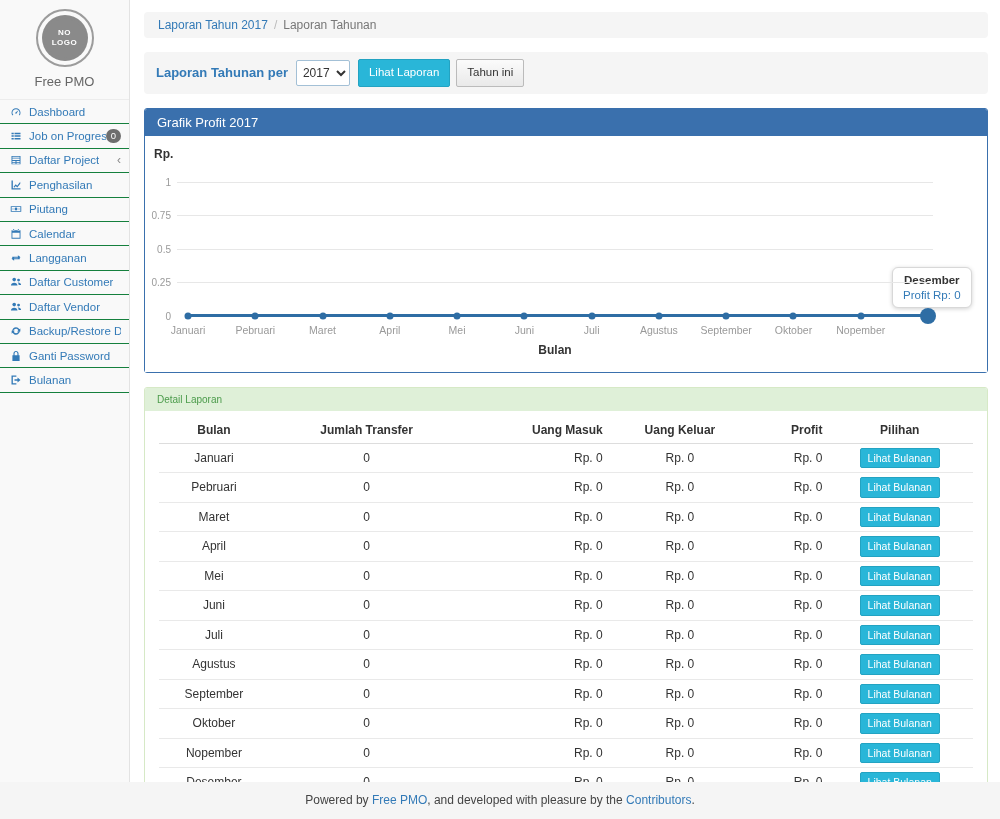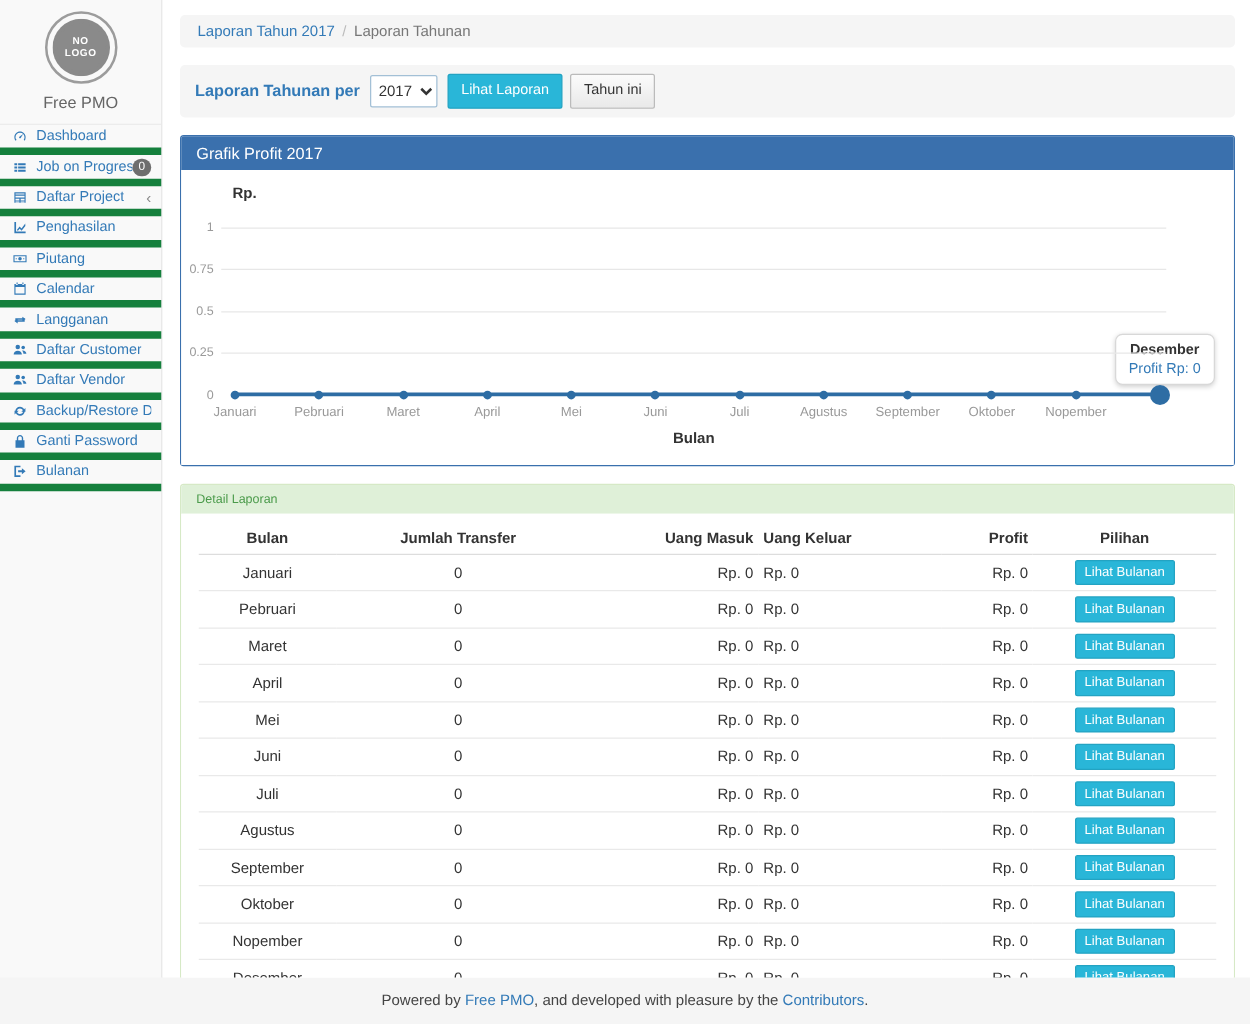--- a/index.html
+++ b/index.html
@@ -14,21 +14,21 @@
   .sidebar { width:130px; background:#f9f9f9; border-right:1px solid #e3e3e3; flex:none; }
   .logo-area { padding:9px 0 10px; text-align:center; }
   .logo-outer { width:58px; height:58px; border-radius:50%; border:2px solid #9c9c9c;
     margin:0 auto; display:flex; align-items:center; justify-content:center; }
   .logo-inner { width:46px; height:46px; border-radius:50%; background:#8a8a8a;
     border:4px dotted #8a8a8a; display:flex; flex-direction:column; align-items:center;
     justify-content:center; color:#fff; font-size:8px; font-weight:bold; line-height:1.25; letter-spacing:.5px; }
   .brand { margin-top:7px; color:#666; font-size:13px; }
   .menu { border-top:1px solid #ececec; }
   .menu-item { display:flex; align-items:center; height:24.4px; padding:0 8px 0 10px;
-    border-bottom:6px solid #15803d; color:#337ab7; font-size:11.5px; cursor:pointer; }
+    border-bottom:1px solid #15803d; color:#337ab7; font-size:11.5px; cursor:pointer; }
   .menu-item .mi-icon { width:14px; height:12px; margin-right:5px; flex:none; display:inline-flex; }
   .menu-item .mi-icon svg { width:12px; height:12px; fill:currentColor; }
   .menu-item .mi-label { white-space:nowrap; overflow:hidden; }
   .menu-item .mi-right { margin-left:auto; }
   .badge { background:#6e6e6e; color:#fff; border-radius:9px; font-size:9.5px;
     min-width:15px; height:14px; line-height:14px; text-align:center; display:inline-block; padding:0 4px; }
   .chev { color:#8a8a8a; font-size:12px; line-height:1; }
 
   
   .main { flex:1; background:#fff; padding:0 12px 0 14px; overflow:hidden; }
@@ -55,42 +55,42 @@
   .panel-primary { border:1px solid #3a70ad; }
   .panel-primary .panel-heading { background:#3a70ad; color:#fff; font-size:13px;
     padding:6px 12px; border-radius:2px 2px 0 0; }
   .panel-success { border:1px solid #d6e9c6; }
   .panel-success .panel-heading { background:#dff0d8; color:#4b9b4b; font-size:10px;
     padding:6px 12px; border-radius:2px 2px 0 0; }
   .panel-body { background:#fff; }
 
   
   .chart-body { position:relative; height:236px; }
-  .chart-ylabel { position:absolute; left:9px; top:11px; font-weight:bold; font-size:12px; color:#333;margin-left:32px; }
+  .chart-ylabel { position:absolute; left:9px; top:11px; font-weight:bold; font-size:12px; color:#333; }
   .gridline { position:absolute; left:32px; width:756px; height:1px; background:#e7e7e7; }
   .ytick { position:absolute; width:26px; text-align:right; font-size:10px; color:#9a9a9a; transform:translateY(-5px); }
   .chart-line { position:absolute; left:43px; width:740px; height:3px; background:#2e6da4; border-radius:2px; }
   .pt { position:absolute; width:7px; height:7px; border-radius:50%; background:#2e6da4; transform:translate(-50%,-50%); cursor:pointer; }
   .pt.big { width:16px; height:16px; }
   .xtick { position:absolute; transform:translateX(-50%); font-size:10.5px; color:#999; white-space:nowrap; }
   .chart-xlabel { position:absolute; left:32px; width:756px; text-align:center; font-weight:bold; font-size:12px; color:#333; }
   .tooltip { position:absolute; left:747px; top:131px; background:#fff; border:1px solid #d8d8d8;
     border-radius:6px; box-shadow:0 1px 4px rgba(0,0,0,.18); padding:6px 10px; text-align:center; }
   .tooltip .tt-title { font-weight:bold; font-size:11.5px; color:#333; }
   .tooltip .tt-value { font-size:11.5px; color:#337ab7; margin-top:3px; white-space:nowrap; }
 
   
   .table-wrap { padding:6px 14px 14px; }
   table { width:100%; border-collapse:collapse; font-size:12px; color:#333; }
   th { font-weight:bold; padding:6px 4px; border-bottom:1px solid #ddd; }
   td { padding:4px 4px; border-bottom:1px solid #e9e9e9; height:24px; }
   .c-bulan  { width:13.5%; text-align:center; }
   .c-jumlah { width:24%;  text-align:center; }
   .c-masuk  { width:17.5%;text-align:right; }
-  .c-keluar { width:18%;  text-align:left; }
+  .c-keluar { width:18%;  text-align:center; }
   .c-profit { width:9%;   text-align:right; }
   .c-pilihan{ width:18%;  text-align:center; }
   .btn-xs { font-size:10.5px; padding:4px 7px; margin-left:0; }
 
   
   .footer { height:37px; background:#f5f5f5; text-align:center; font-size:12px;
     color:#444; padding-top:11px; }
   .footer a { color:#337ab7; text-decoration:none; }
 </style>
 </head>

